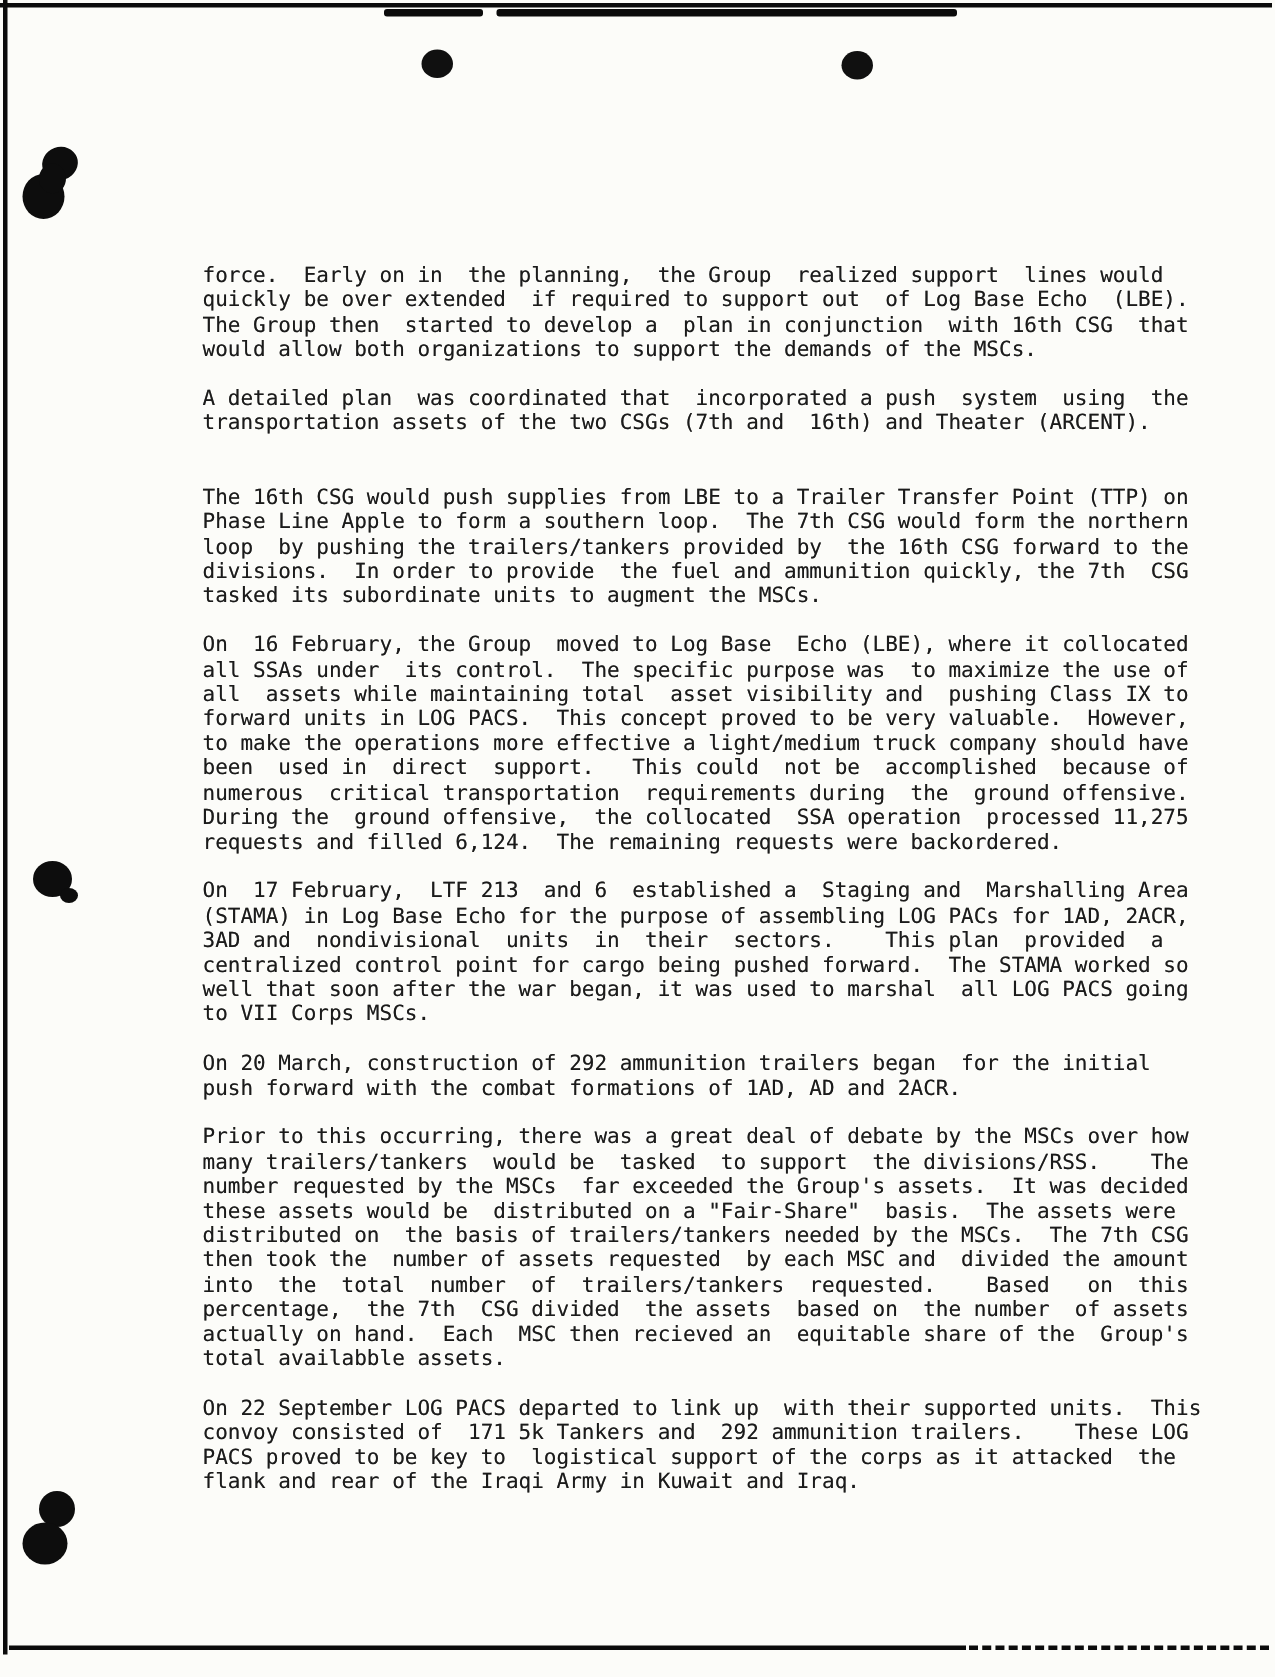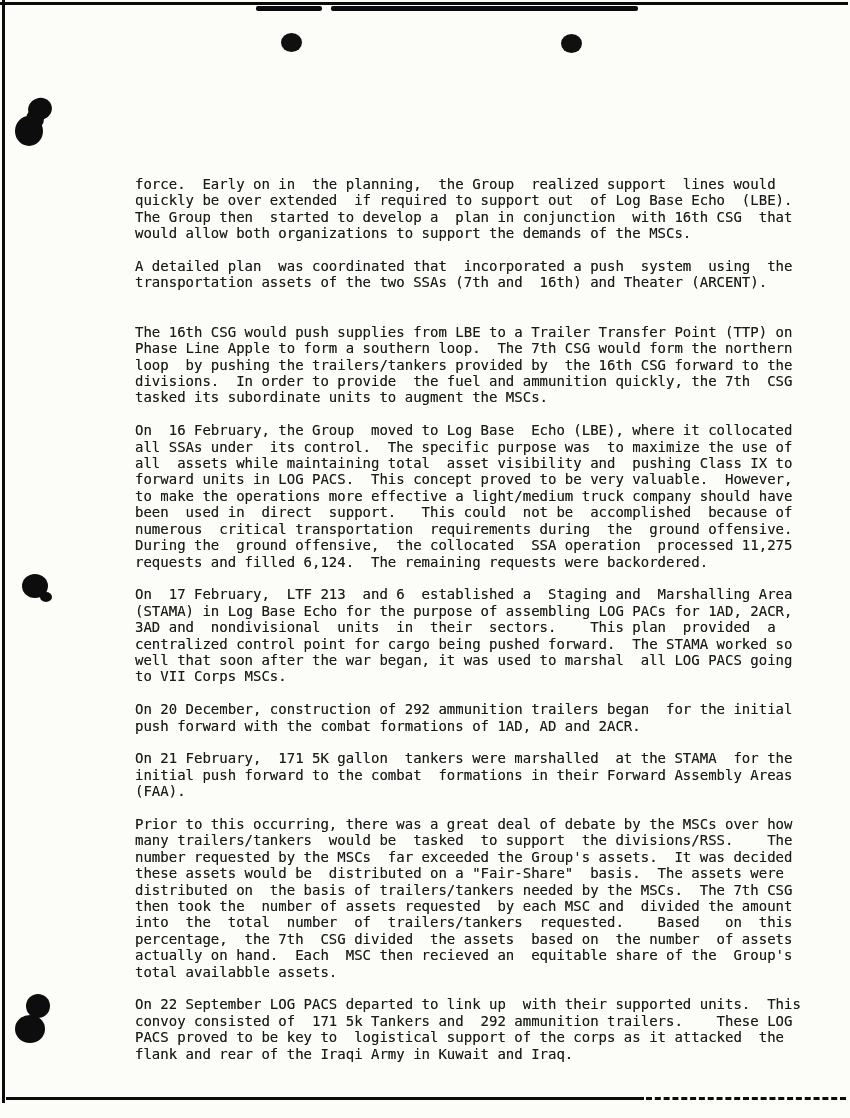--- a/index.html
+++ b/index.html
@@ -72,46 +72,43 @@
     <ellipse cx="26" cy="13" rx="12" ry="12" fill="#0d0d0d"></ellipse>
     <ellipse cx="18" cy="36" rx="15" ry="14" fill="#0d0d0d"></ellipse>
   </svg>
 
   <div class="text-col">
     <pre class="para">force.  Early on in  the planning,  the Group  realized support  lines would
 quickly be over extended  if required to support out  of Log Base Echo  (LBE).
 The Group then  started to develop a  plan in conjunction  with 16th CSG  that
 would allow both organizations to support the demands of the MSCs.</pre>
     <pre class="para gap2">A detailed plan  was coordinated that  incorporated a push  system  using  the
-transportation assets of the two SSAs (7th and  16th) and Theater (ARCENT).</pre>
+transportation assets of the two CSGs (7th and  16th) and Theater (ARCENT).</pre>
     <pre class="para">The 16th CSG would push supplies from LBE to a Trailer Transfer Point (TTP) on
 Phase Line Apple to form a southern loop.  The 7th CSG would form the northern
 loop  by pushing the trailers/tankers provided by  the 16th CSG forward to the
 divisions.  In order to provide  the fuel and ammunition quickly, the 7th  CSG
 tasked its subordinate units to augment the MSCs.</pre>
     <pre class="para">On  16 February, the Group  moved to Log Base  Echo (LBE), where it collocated
 all SSAs under  its control.  The specific purpose was  to maximize the use of
 all  assets while maintaining total  asset visibility and  pushing Class IX to
 forward units in LOG PACS.  This concept proved to be very valuable.  However,
 to make the operations more effective a light/medium truck company should have
 been  used in  direct  support.   This could  not be  accomplished  because of
 numerous  critical transportation  requirements during  the  ground offensive.
 During the  ground offensive,  the collocated  SSA operation  processed 11,275
 requests and filled 6,124.  The remaining requests were backordered.</pre>
     <pre class="para">On  17 February,  LTF 213  and 6  established a  Staging and  Marshalling Area
 (STAMA) in Log Base Echo for the purpose of assembling LOG PACs for 1AD, 2ACR,
 3AD and  nondivisional  units  in  their  sectors.    This plan  provided  a
 centralized control point for cargo being pushed forward.  The STAMA worked so
 well that soon after the war began, it was used to marshal  all LOG PACS going
 to VII Corps MSCs.</pre>
-    <pre class="para">On 20 December, construction of 292 ammunition trailers began  for the initial
+    <pre class="para">On 20 March, construction of 292 ammunition trailers began  for the initial
 push forward with the combat formations of 1AD, AD and 2ACR.</pre>
-    <pre class="para">On 21 February,  171 5K gallon  tankers were marshalled  at the STAMA  for the
-initial push forward to the combat  formations in their Forward Assembly Areas
-(FAA).</pre>
     <pre class="para">Prior to this occurring, there was a great deal of debate by the MSCs over how
 many trailers/tankers  would be  tasked  to support  the divisions/RSS.    The
 number requested by the MSCs  far exceeded the Group's assets.  It was decided
 these assets would be  distributed on a "Fair-Share"  basis.  The assets were
 distributed on  the basis of trailers/tankers needed by the MSCs.  The 7th CSG
 then took the  number of assets requested  by each MSC and  divided the amount
 into  the  total  number  of  trailers/tankers  requested.    Based   on  this
 percentage,  the 7th  CSG divided  the assets  based on  the number  of assets
 actually on hand.  Each  MSC then recieved an  equitable share of the  Group's
 total availabble assets.</pre>

